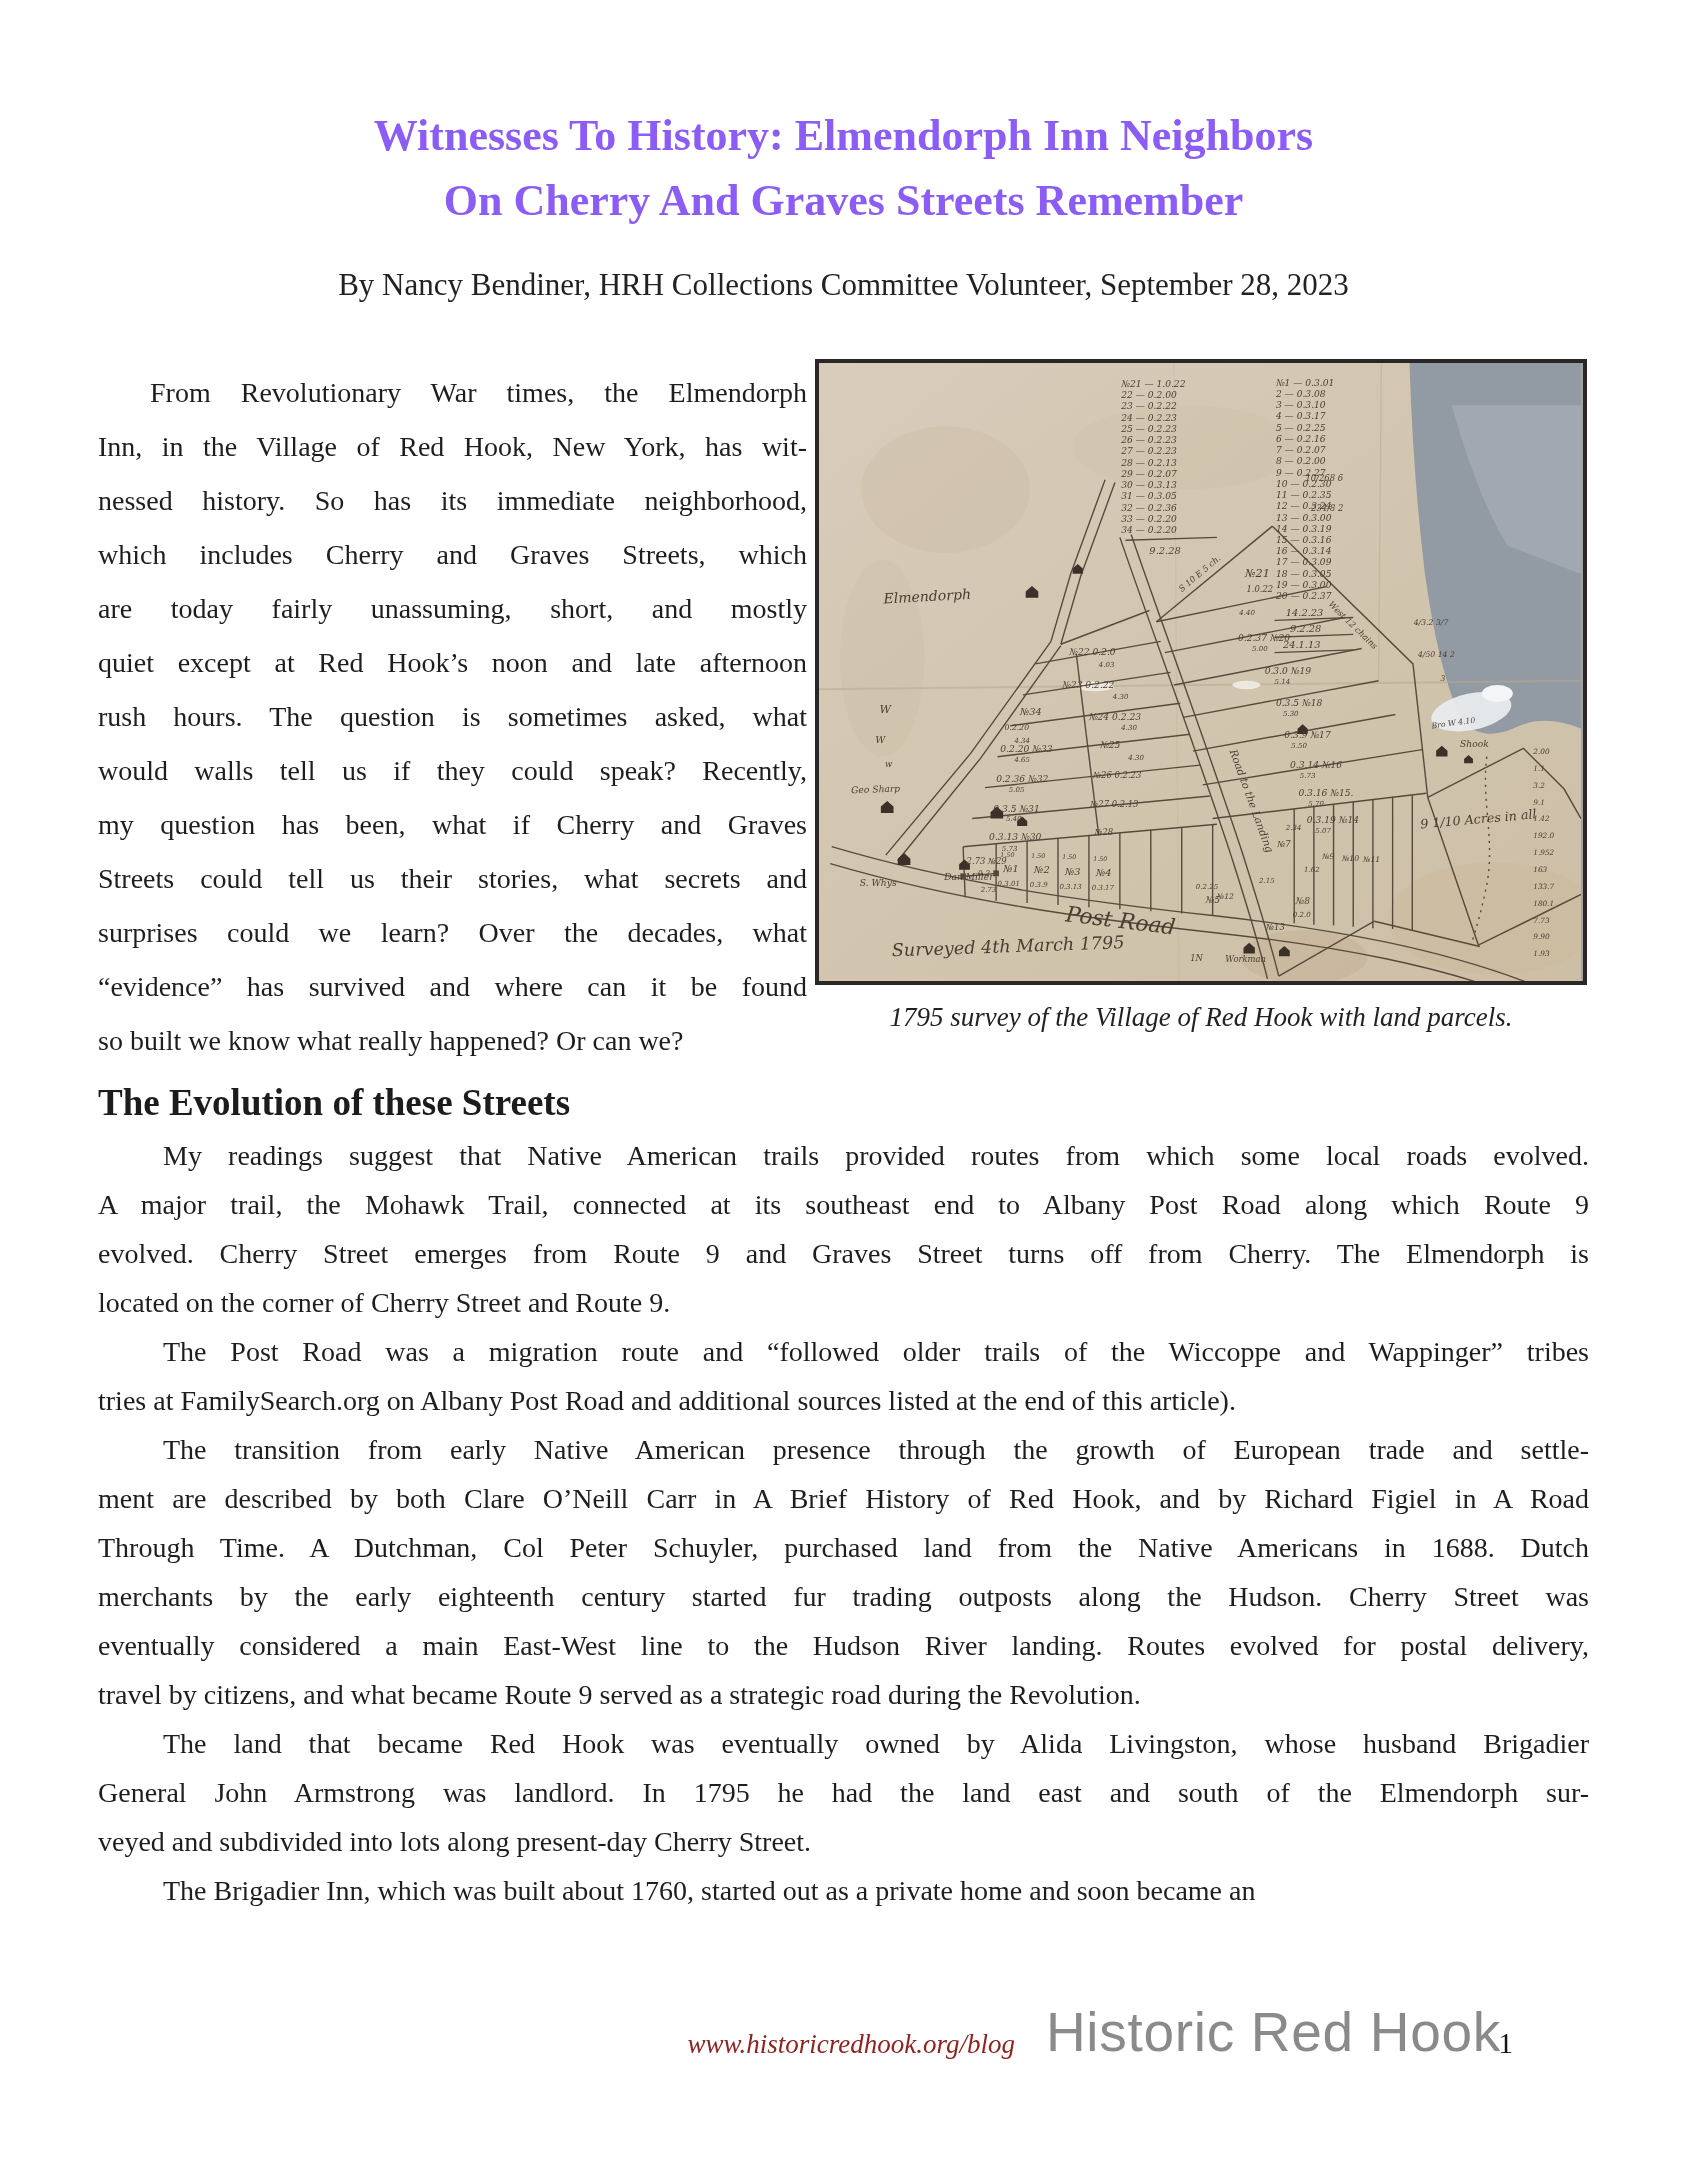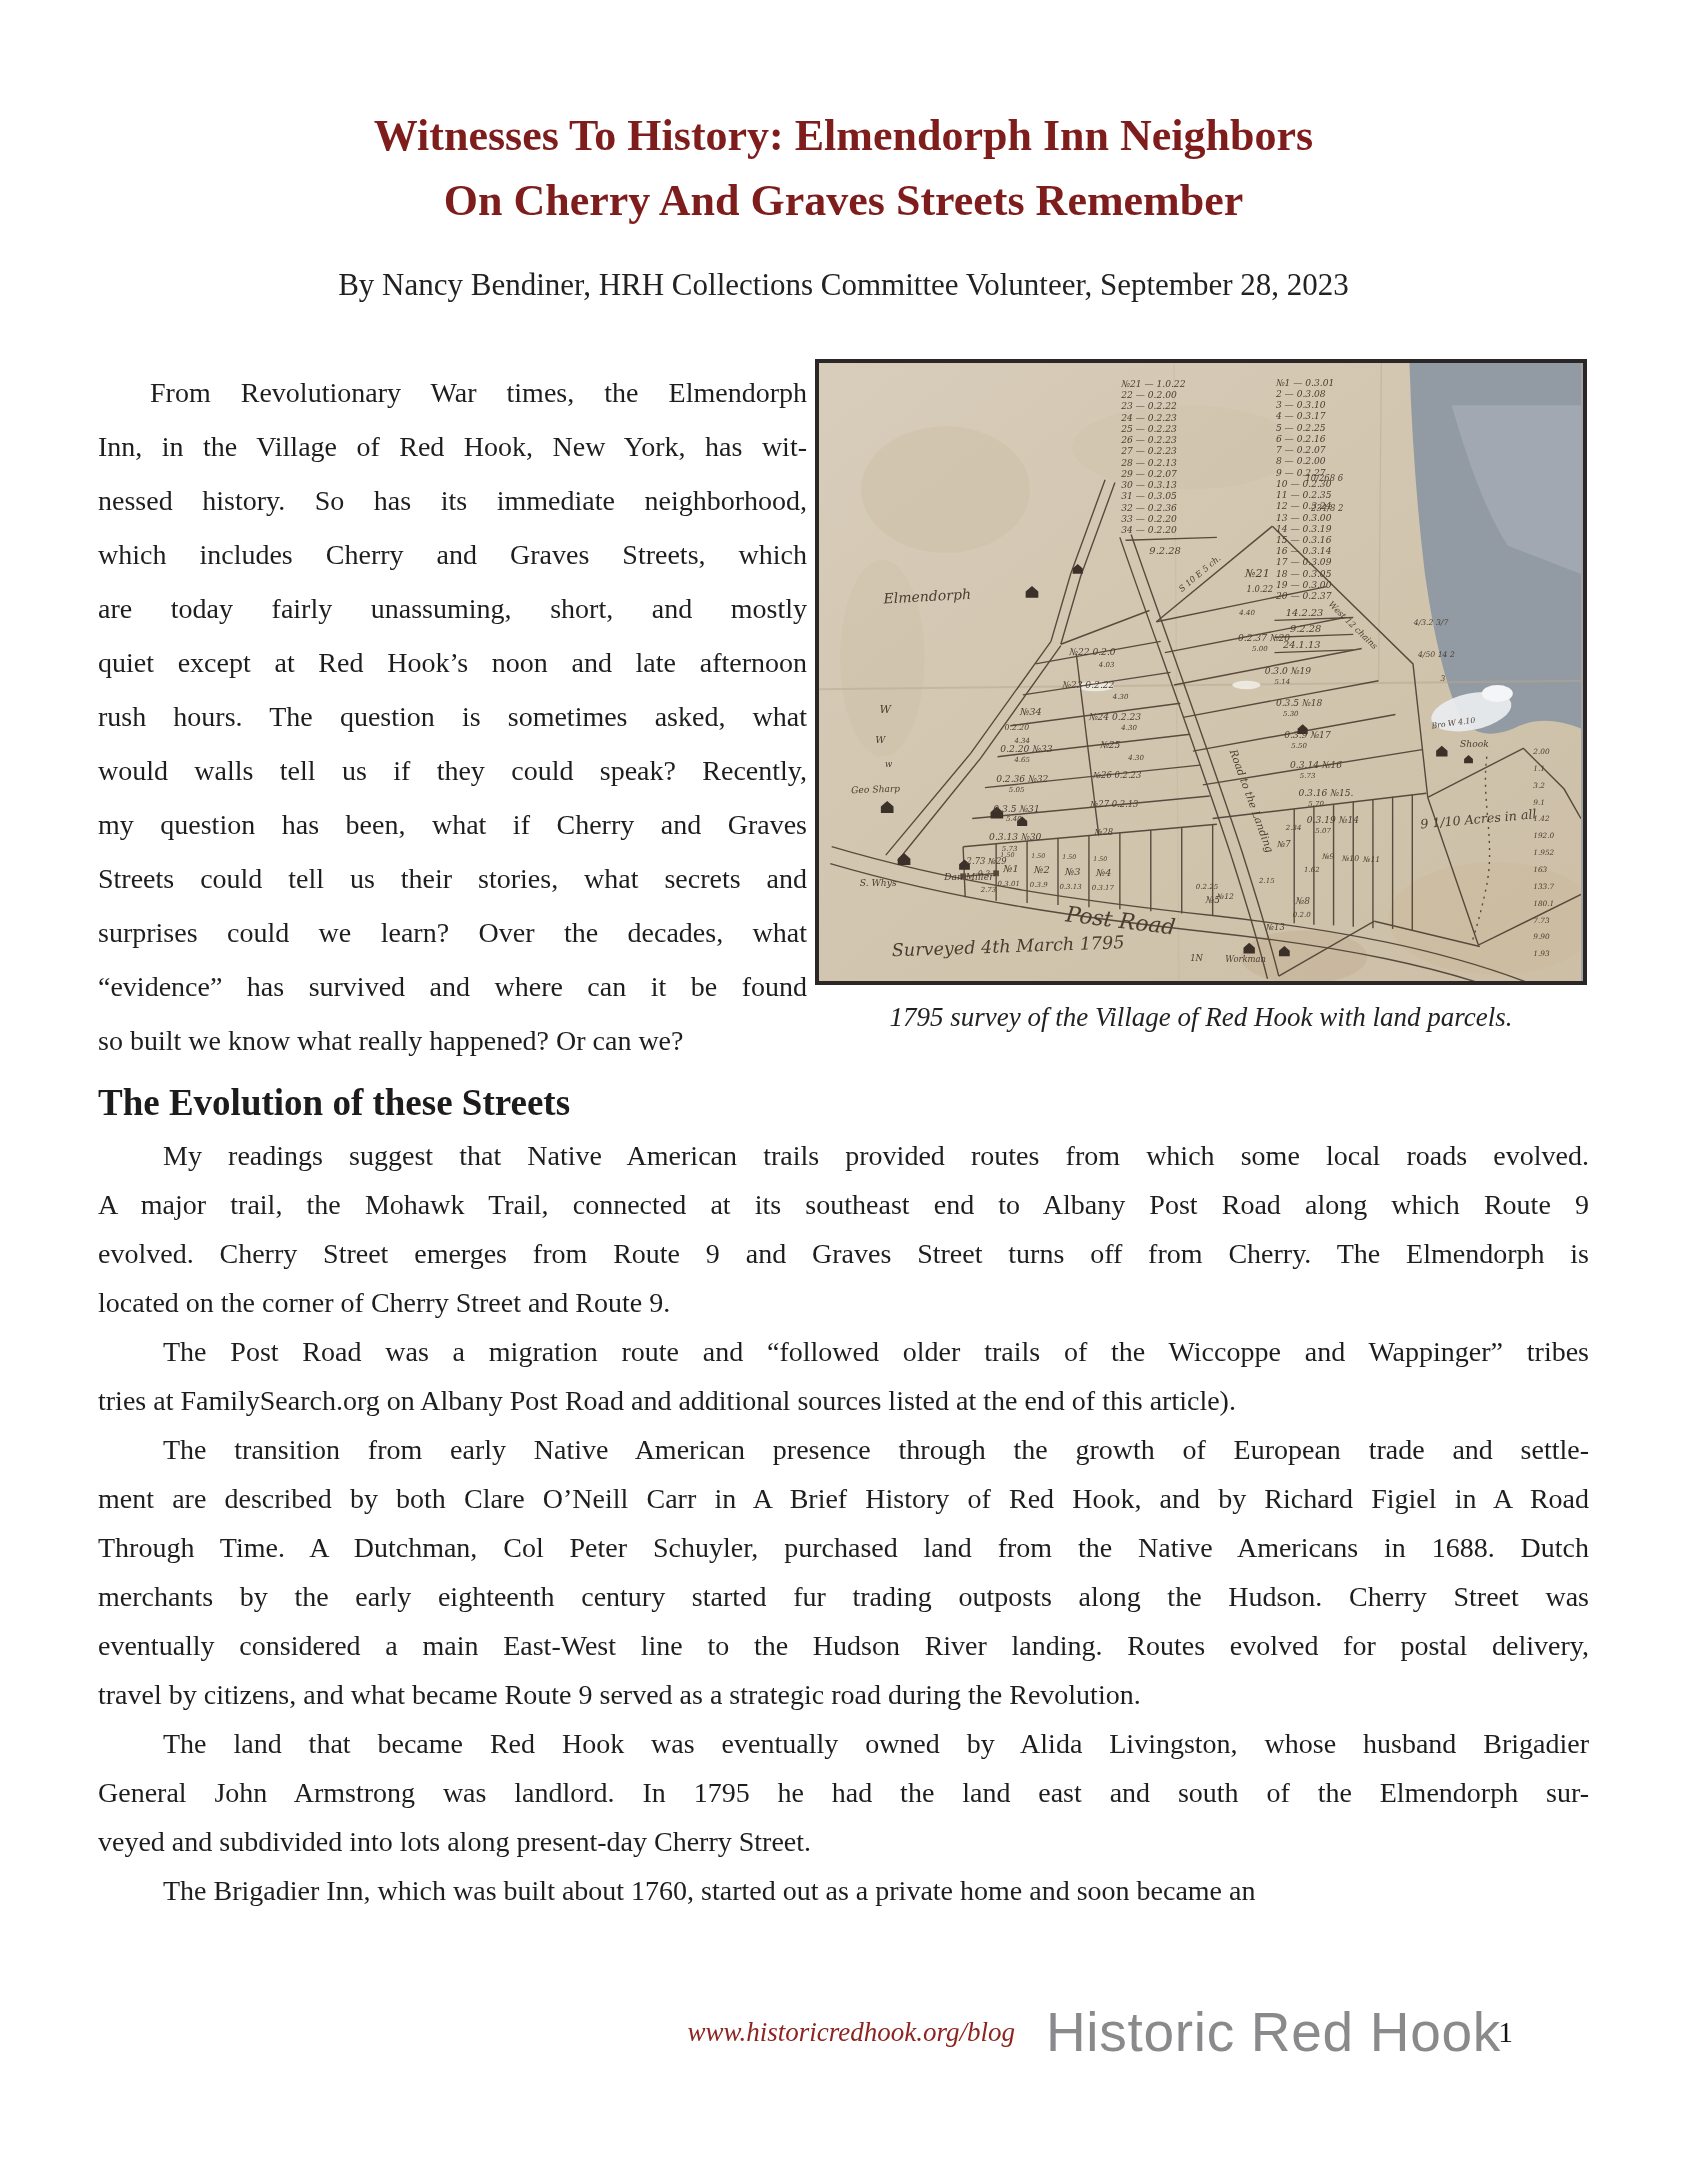--- a/index.html
+++ b/index.html
@@ -1,32 +1,32 @@
 <!DOCTYPE html>
 <html style="font-size:11.2px"><head>
 <meta charset="utf-8">
 <style>
   html,body{margin:0;padding:0}
   body{width:1687px;height:2183px;background:#ffffff;font-family:"Liberation Serif",serif;color:#1f1d1e;position:relative;overflow:hidden}
   .header{padding-top:103px;text-align:center}
-  .title{font-size:44px;font-weight:bold;line-height:65px;color:#7f1d1d}
+  .title{font-size:44px;font-weight:bold;line-height:65px;color:#8b5cf6}
   .byline{margin-top:34px;font-size:31px;color:#242122}
   .cols{display:flex;margin:56px 84px 0 98px;gap:8px}
   .intro{width:709px;font-size:28px;line-height:54px;padding-top:7px}
   .fig{width:772px;flex:0 0 auto}
   .map-frame{border:4.9px solid #2b2726;background:#a3a3a3;line-height:0}
   .caption{margin-top:17px;text-align:center;font-style:italic;font-size:27px;color:#242122}
   .article{margin:14px 98px 0 98px}
   .h2{font-size:37px;font-weight:bold;line-height:42px;color:#1d1b1c}
   .paras{margin-top:7px;font-size:28px;line-height:49px}
   .jline{text-align:justify;text-align-last:justify}
   .jline.last{text-align-last:left}
   .intro .jline.first{padding-left:52px}
   .paras .jline.first{padding-left:65px}
-  .footer{position:absolute;top:2005px;left:0;width:1687px;display:flex;justify-content:flex-end;align-items:center;padding-right:174px;box-sizing:border-box}
+  .footer{position:absolute;top:2005px;left:0;width:1687px;display:flex;justify-content:flex-end;align-items:flex-end;padding-right:174px;box-sizing:border-box}
   .f-url{font-style:italic;font-size:27px;color:#8e2420}
   .f-logo{font-family:"Liberation Sans",sans-serif;font-size:55px;color:#8a8a8c;margin-left:31px;letter-spacing:0.7px;line-height:1}
   .f-page{font-size:29.5px;color:#141414;margin-left:-2.8px}
   .mtx{font-family:"DejaVu Serif",serif;font-style:italic;fill:#4a3d30}
 </style>
 </head>
 <body>
 
 <div class="header">
   <div class="title">

